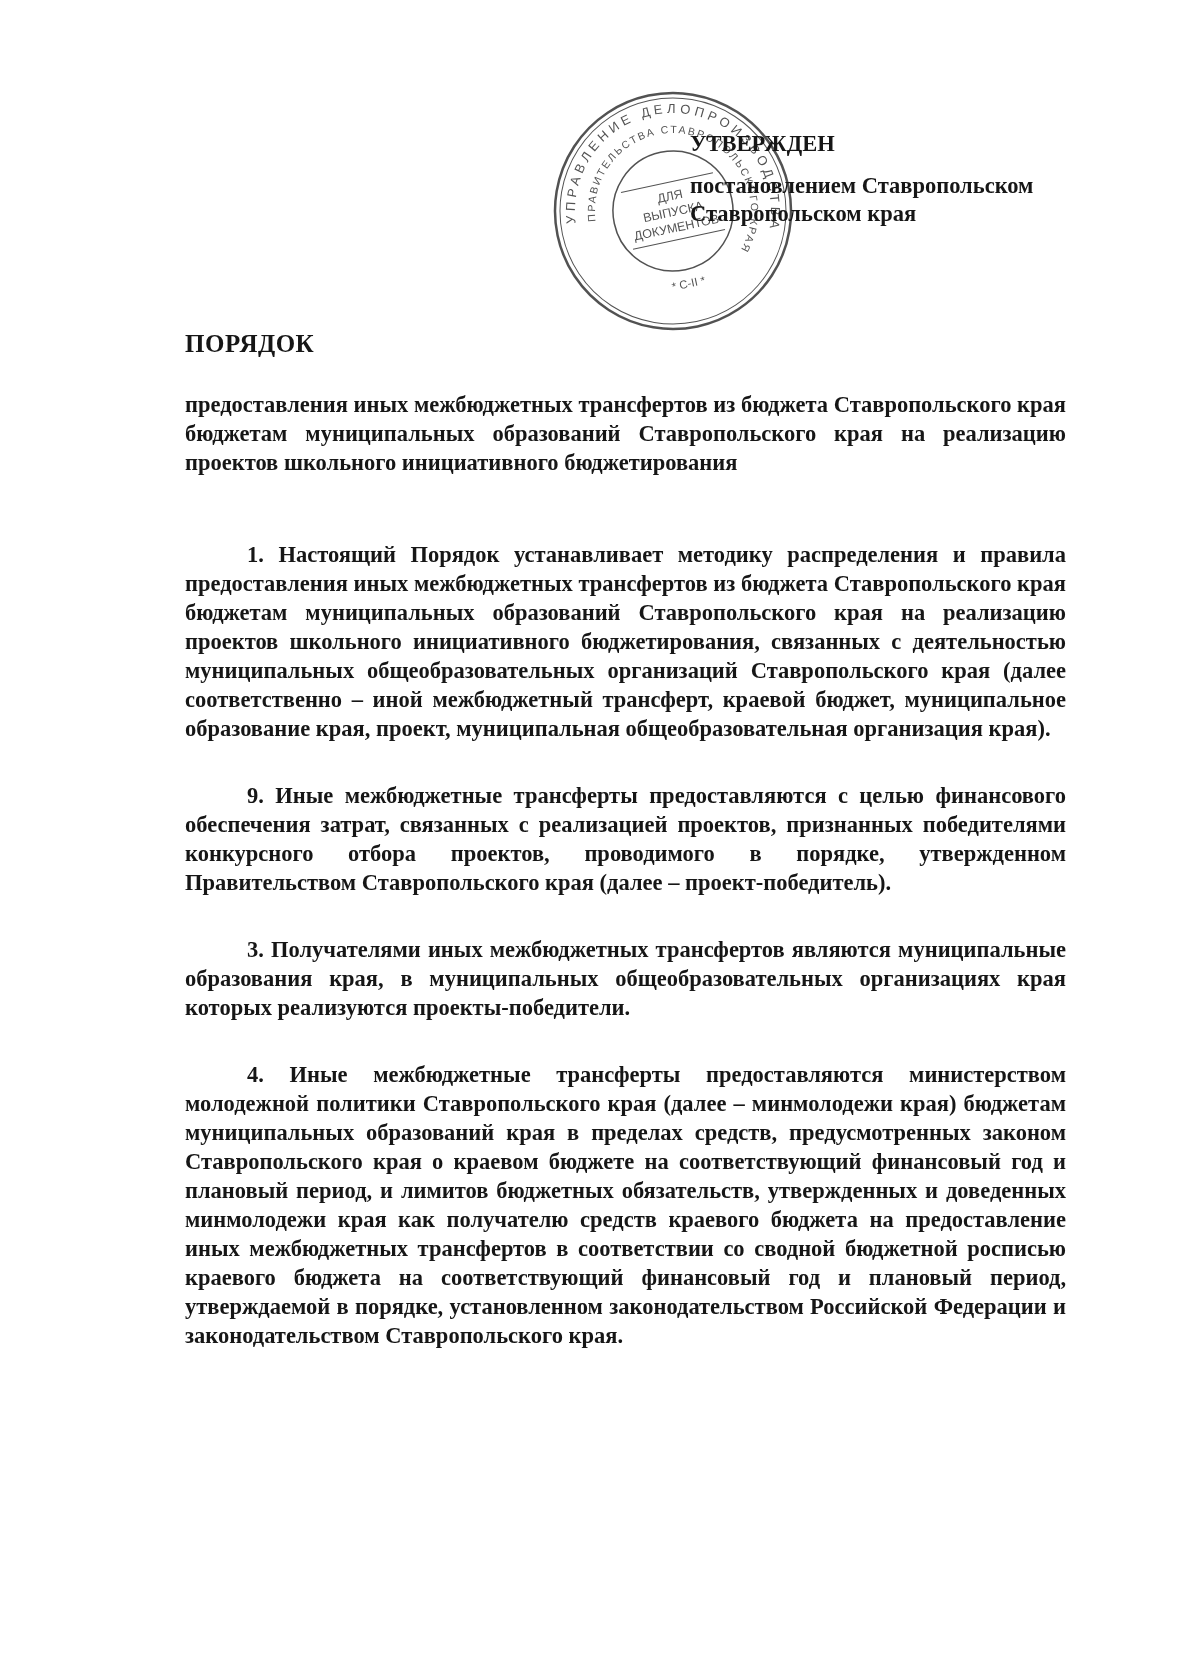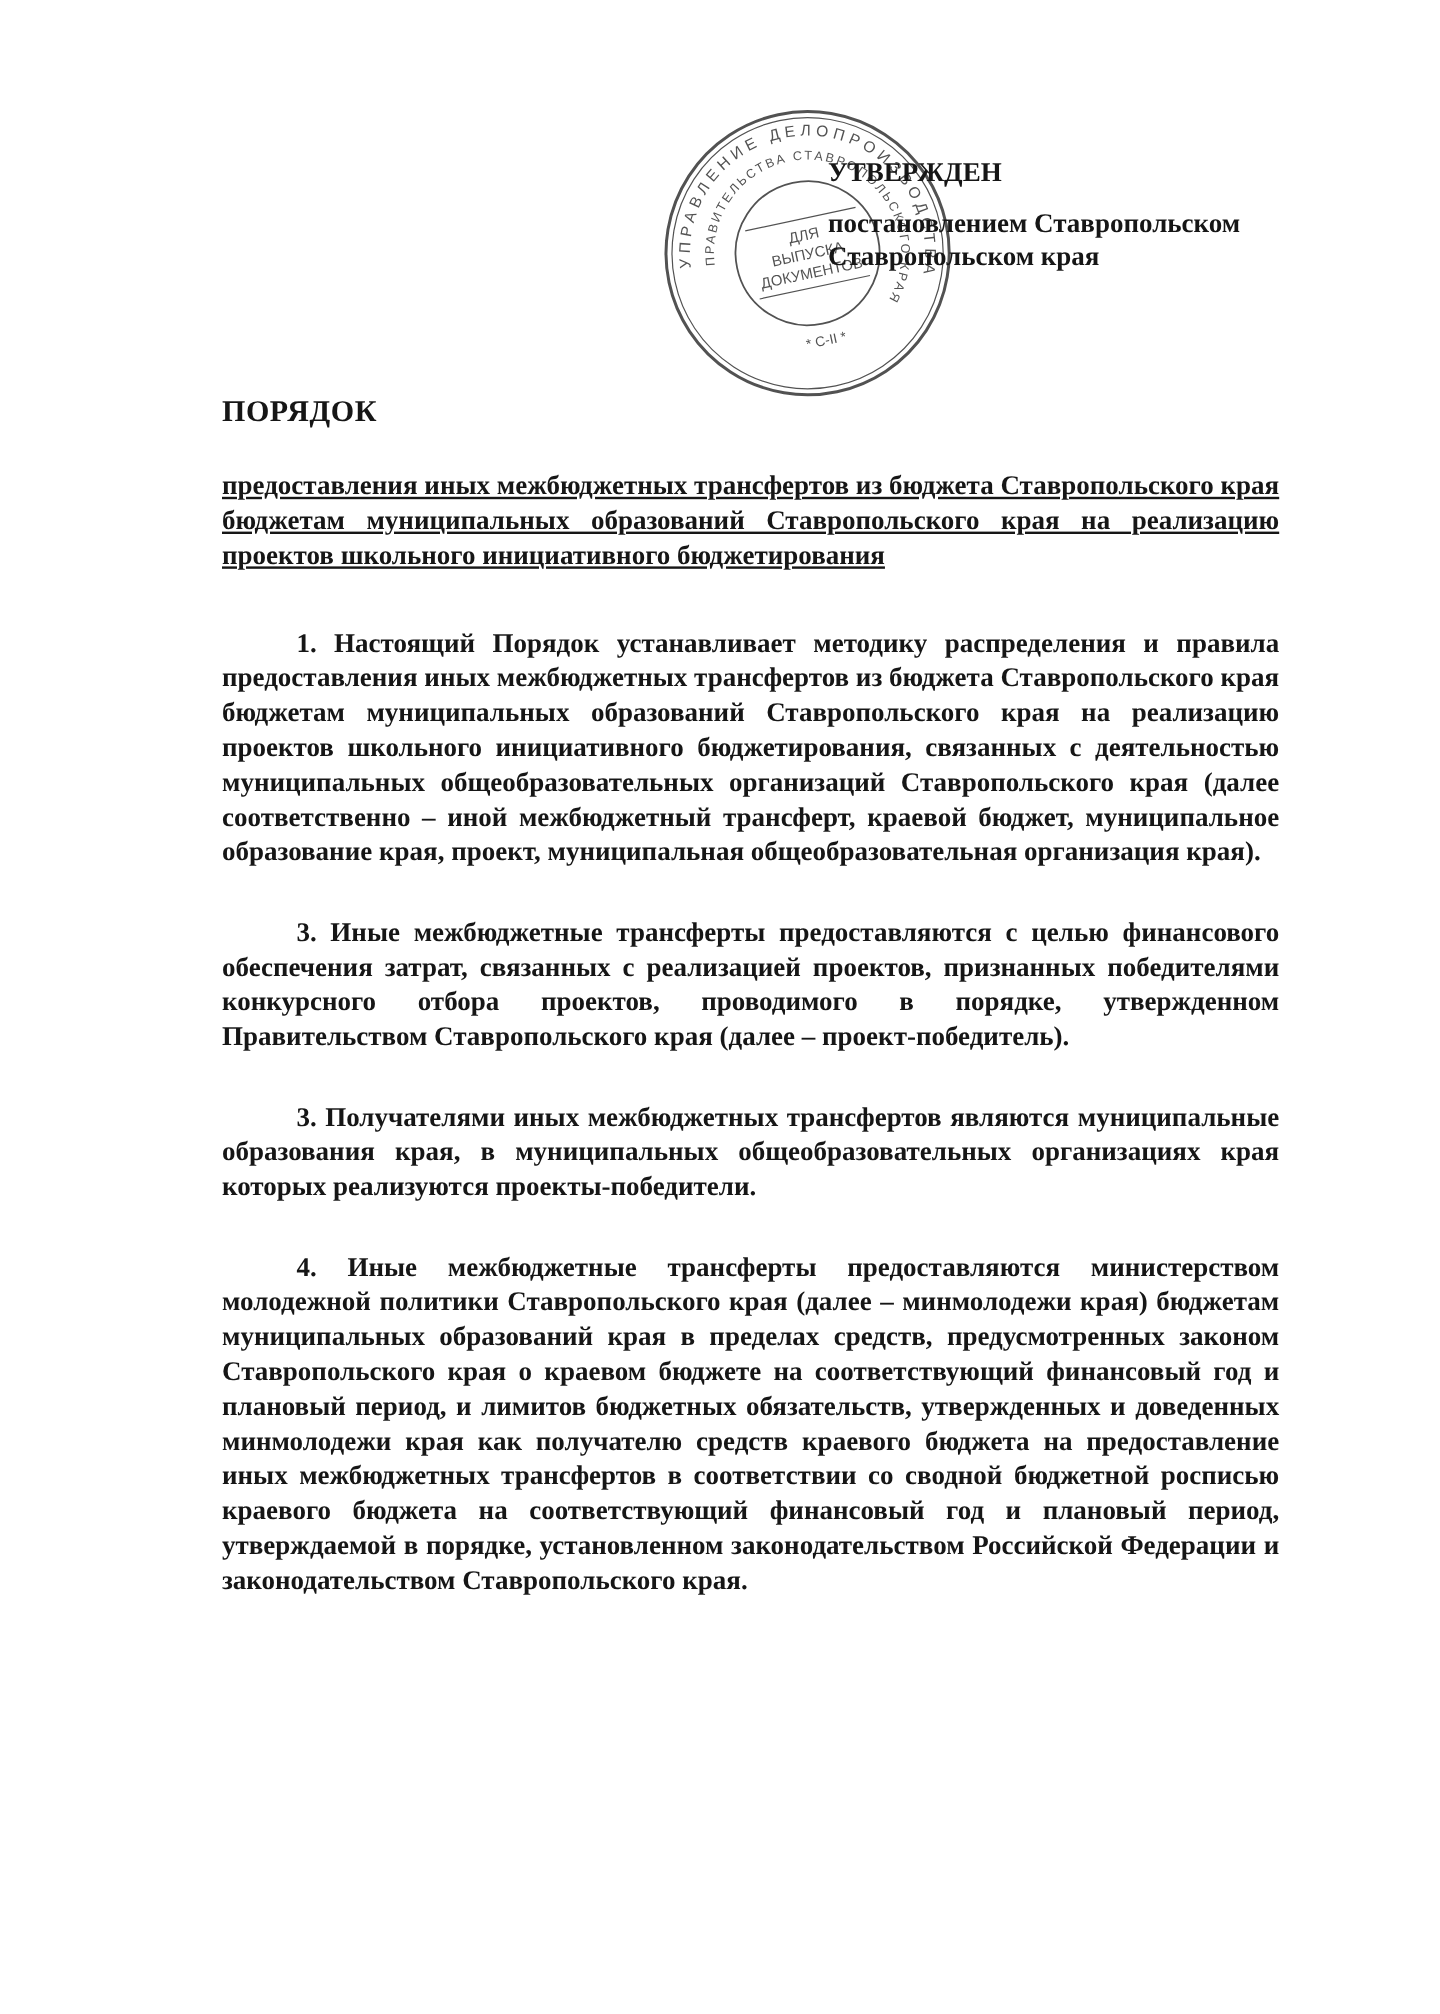--- a/index.html
+++ b/index.html
@@ -46,31 +46,30 @@
     font-size:25px;
     font-weight:bold;
     letter-spacing:.5px;
   }
   .subtitle{
     margin:0;
     font-size:22.5px;
     font-weight:bold;
     line-height:29px;
     text-align:justify;
-    text-decoration:underline;
   }
   .para{
     margin:0;
     font-size:22.5px;
     font-weight:bold;
     line-height:29px;
     text-align:justify;
     text-indent:62px;
   }
-  .para.first{margin-top:44px;}
+  .para.first{margin-top:63px;}
   .para.spaced{margin-top:38px;}
 </style>
 </head>
 <body>
 
 <div class="page">
 
   <div class="stamp">
     <svg width="250" height="250" viewBox="0 0 250 250">
       <g transform="rotate(-12 125 125)">
@@ -102,18 +101,18 @@
     <div class="gap-sm"></div>
     <div>постановлением Ставропольском</div>
     <div>Ставропольском края</div>
     <div class="gap-md"></div>
   </div>
 
   <div class="content">
     <h1 class="title">ПОРЯДОК</h1>
     <p class="subtitle">предоставления иных межбюджетных трансфертов из бюджета Ставропольского края бюджетам муниципальных образований Ставропольского края на реализацию проектов школьного инициативного бюджетирования</p>
     <p class="para first">1. Настоящий Порядок устанавливает методику распределения и правила предоставления иных межбюджетных трансфертов из бюджета Ставропольского края бюджетам муниципальных образований Ставропольского края на реализацию проектов школьного инициативного бюджетирования, связанных с деятельностью муниципальных общеобразовательных организаций Ставропольского края (далее соответственно – иной межбюджетный трансферт, краевой бюджет, муниципальное образование края, проект, муниципальная общеобразовательная организация края).</p>
-    <p class="para spaced">3. Иные межбюджетные трансферты предоставляются с целью финансового обеспечения затрат, связанных с реализацией проектов, признанных победителями конкурсного отбора проектов, проводимого в порядке, утвержденном Правительством Ставропольского края (далее – проект-победитель).</p>
+    <p class="para spaced">9. Иные межбюджетные трансферты предоставляются с целью финансового обеспечения затрат, связанных с реализацией проектов, признанных победителями конкурсного отбора проектов, проводимого в порядке, утвержденном Правительством Ставропольского края (далее – проект-победитель).</p>
     <p class="para spaced">3. Получателями иных межбюджетных трансфертов являются муниципальные образования края, в муниципальных общеобразовательных организациях края которых реализуются проекты-победители.</p>
     <p class="para spaced">4. Иные межбюджетные трансферты предоставляются министерством молодежной политики Ставропольского края (далее – минмолодежи края) бюджетам муниципальных образований края в пределах средств, предусмотренных законом Ставропольского края о краевом бюджете на соответствующий финансовый год и плановый период, и лимитов бюджетных обязательств, утвержденных и доведенных минмолодежи края как получателю средств краевого бюджета на предоставление иных межбюджетных трансфертов в соответствии со сводной бюджетной росписью краевого бюджета на соответствующий финансовый год и плановый период, утверждаемой в порядке, установленном законодательством Российской Федерации и законодательством Ставропольского края.</p>
   </div>
 
 </div>
 
 </body></html>

